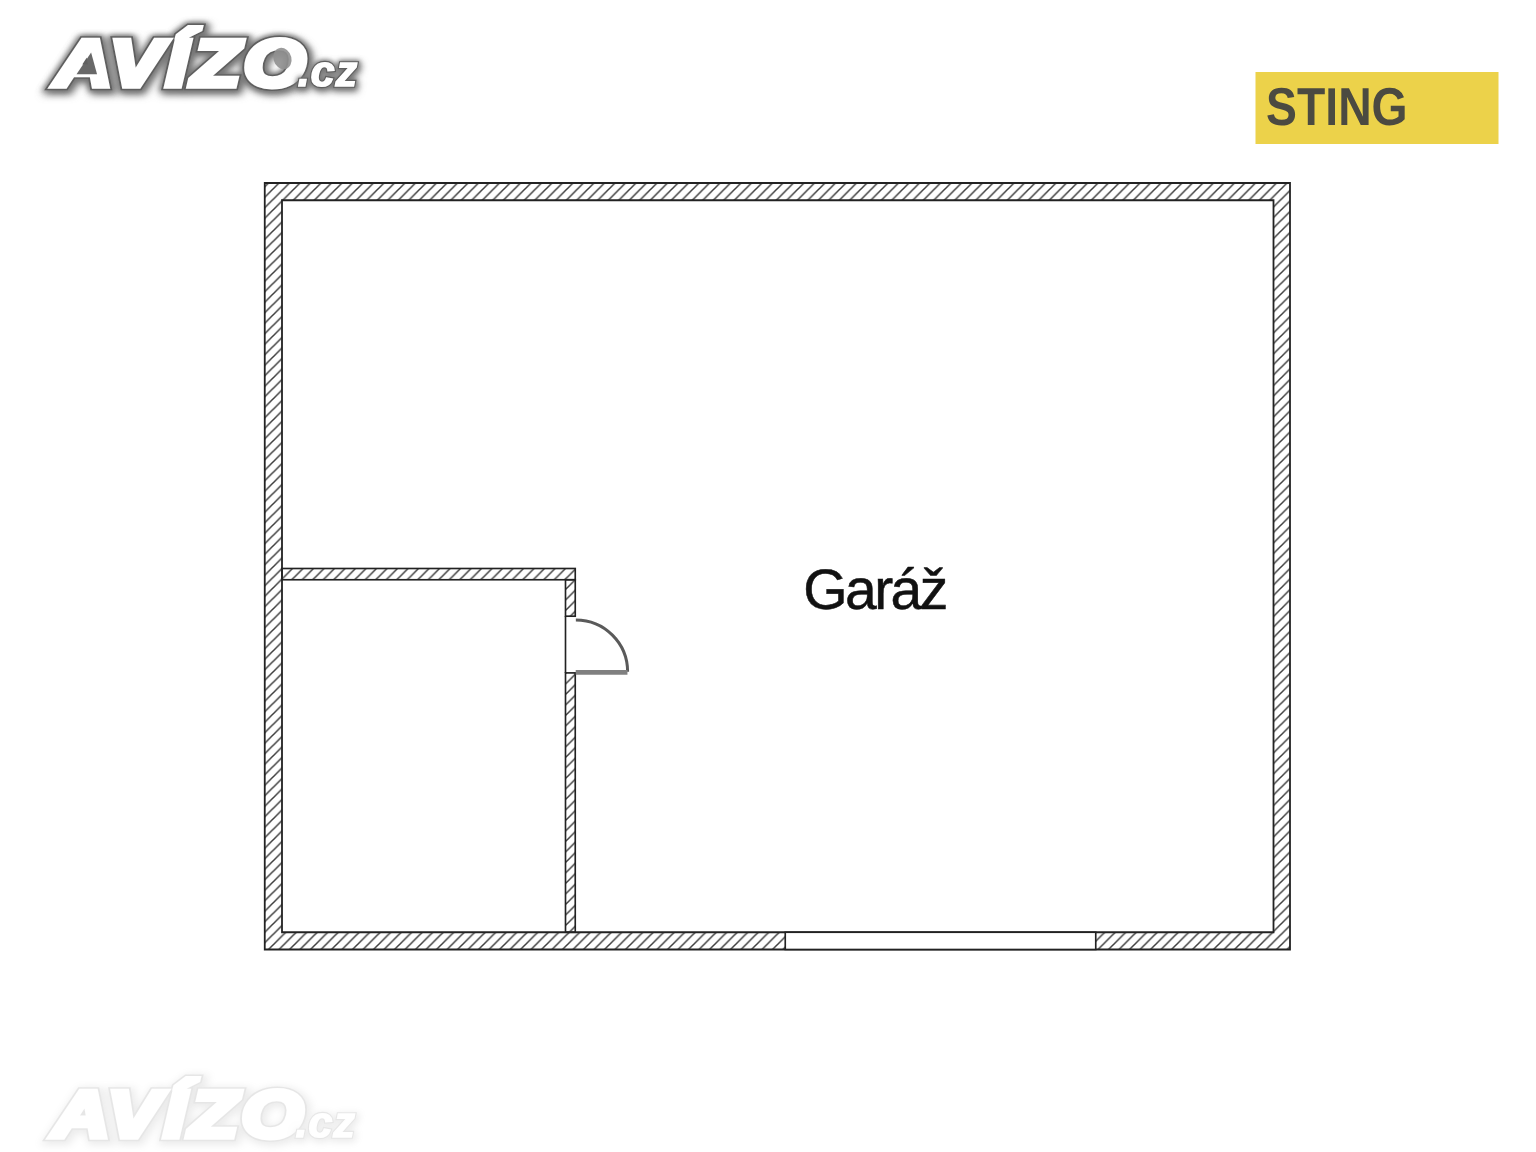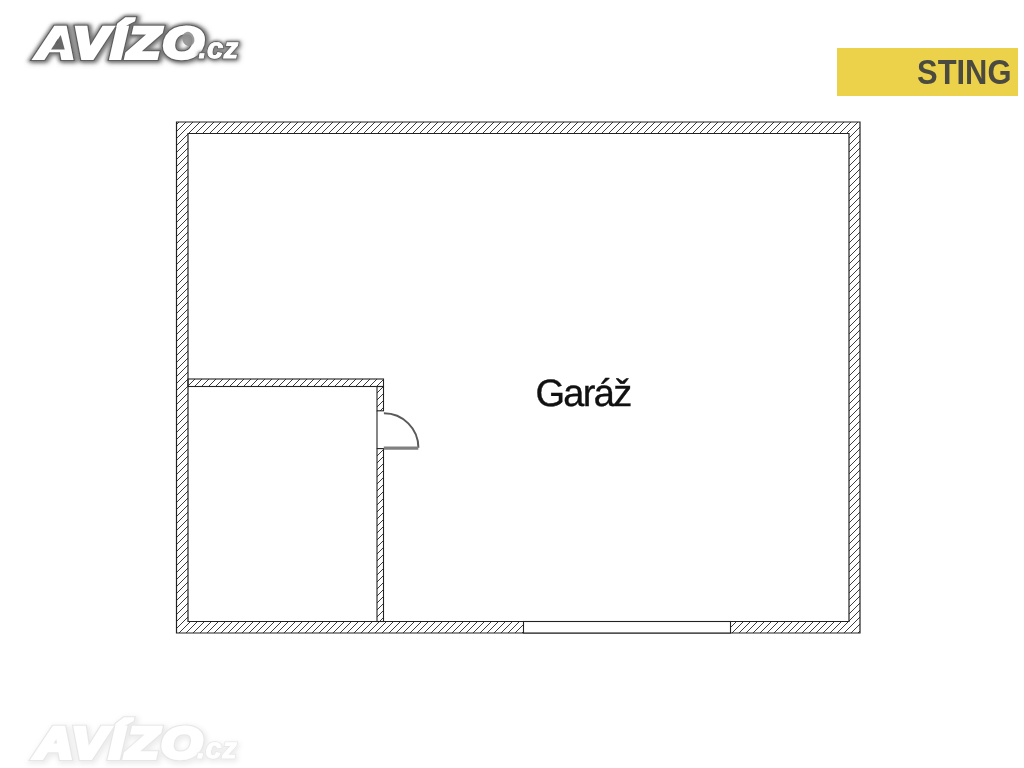--- a/index.html
+++ b/index.html
@@ -1,19 +1,19 @@
 <!DOCTYPE html>
 <html><head>
 <meta charset="utf-8">
 <style>
   html,body{margin:0;padding:0;background:#fff;width:1024px;height:768px;overflow:hidden;}
   #stage{position:relative;width:1024px;height:768px;background:#ffffff;font-family:"Liberation Sans",sans-serif;}
   .sting{
-    position:absolute;left:837px;top:48px;width:181px;height:48px;
-    background:#ecd24a;display:flex;align-items:center;justify-content:flex-end;
+    position:absolute;left:837px;top:48px;width:162px;height:48px;
+    background:#ecd24a;display:flex;align-items:center;justify-content:flex-start;
     font-family:"Liberation Sans",sans-serif;font-weight:bold;font-size:35.5px;
     color:#4b4a41;
   }
   .sting span{display:inline-block;transform:scaleX(0.87) translateY(-0.5px);}
 </style>
 </head>
 <body>
 <div id="stage">
 
   <svg width="300" height="90" style="position:absolute;left:0;top:0" xmlns="http://www.w3.org/2000/svg">

